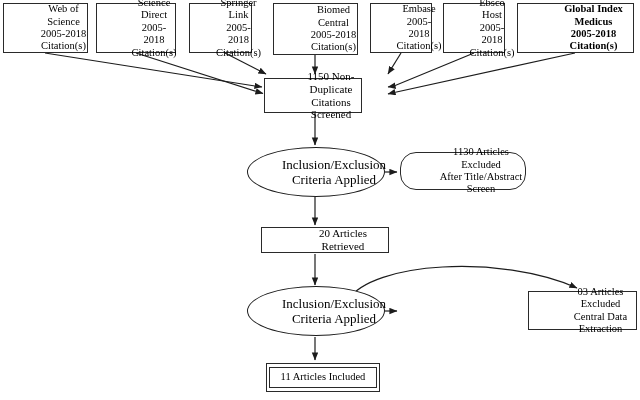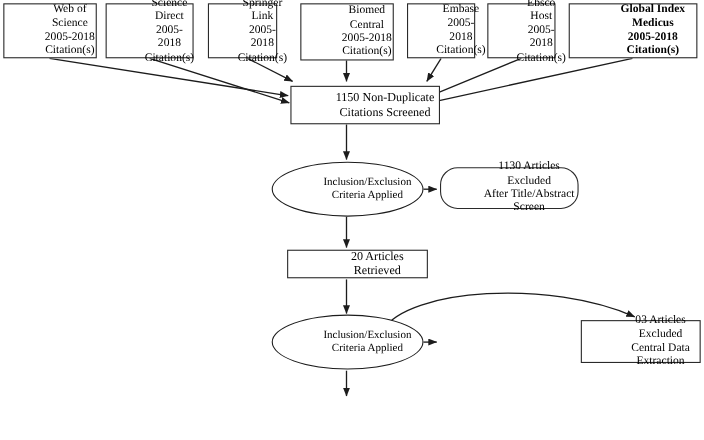--- a/index.html
+++ b/index.html
@@ -57,21 +57,21 @@
   }
   .src {
     font-size: 10.5px;
   }
   .src .line { display: block; }
   .mid {
     font-size: 11px;
   }
   .mid .line { display: block; }
   .ell-text {
-    font-size: 10px;
+    font-size: 13px;
   }
   .ell-text .line { display: block; }
   .excl {
     font-size: 10.5px;
   }
   .excl .line { display: block; }
   .final {
     font-size: 10.5px;
   }
 </style>
@@ -144,21 +144,21 @@
     <span class="line">2005-2018</span>
     <span class="line">Citation(s)</span>
   </div>
 
   <div class="node box src" style="left:517px; top:3px; width:117px; height:50px;font-weight:bold;">
     <span class="line">Global Index Medicus</span>
     <span class="line">2005-2018</span>
     <span class="line">Citation(s)</span>
   </div>
 
-  <div class="node box mid" style="left:264px; top:78px; width:136px; height:35px;">
+  <div class="node box mid" style="left:264px; top:78px; width:98px; height:35px;">
     <span class="line">1150 Non-Duplicate</span>
     <span class="line">Citations Screened</span>
   </div>
 
   <div class="node ellipse ell-text" style="left:247px; top:147px; width:138px; height:50px;">
     <span class="line">Inclusion/Exclusion</span>
     <span class="line">Criteria Applied</span>
   </div>
 
   <div class="node box excl" style="left:400px; top:152px; width:126px; height:38px;border-radius:16px;">
@@ -174,14 +174,17 @@
     <span class="line">Inclusion/Exclusion</span>
     <span class="line">Criteria Applied</span>
   </div>
 
 
   <div class="node box excl" style="left:528px; top:291px; width:109px; height:39px;">
     <span class="line">03 Articles Excluded</span>
     <span class="line">Central Data Extraction</span>
   </div>
 
+  <div class="node box double final" style="left:266px; top:363px; width:114px; height:29px;">
+    <span class="inner">11 Articles Included</span>
+  </div>
 
 </div>
 
 </body></html>

